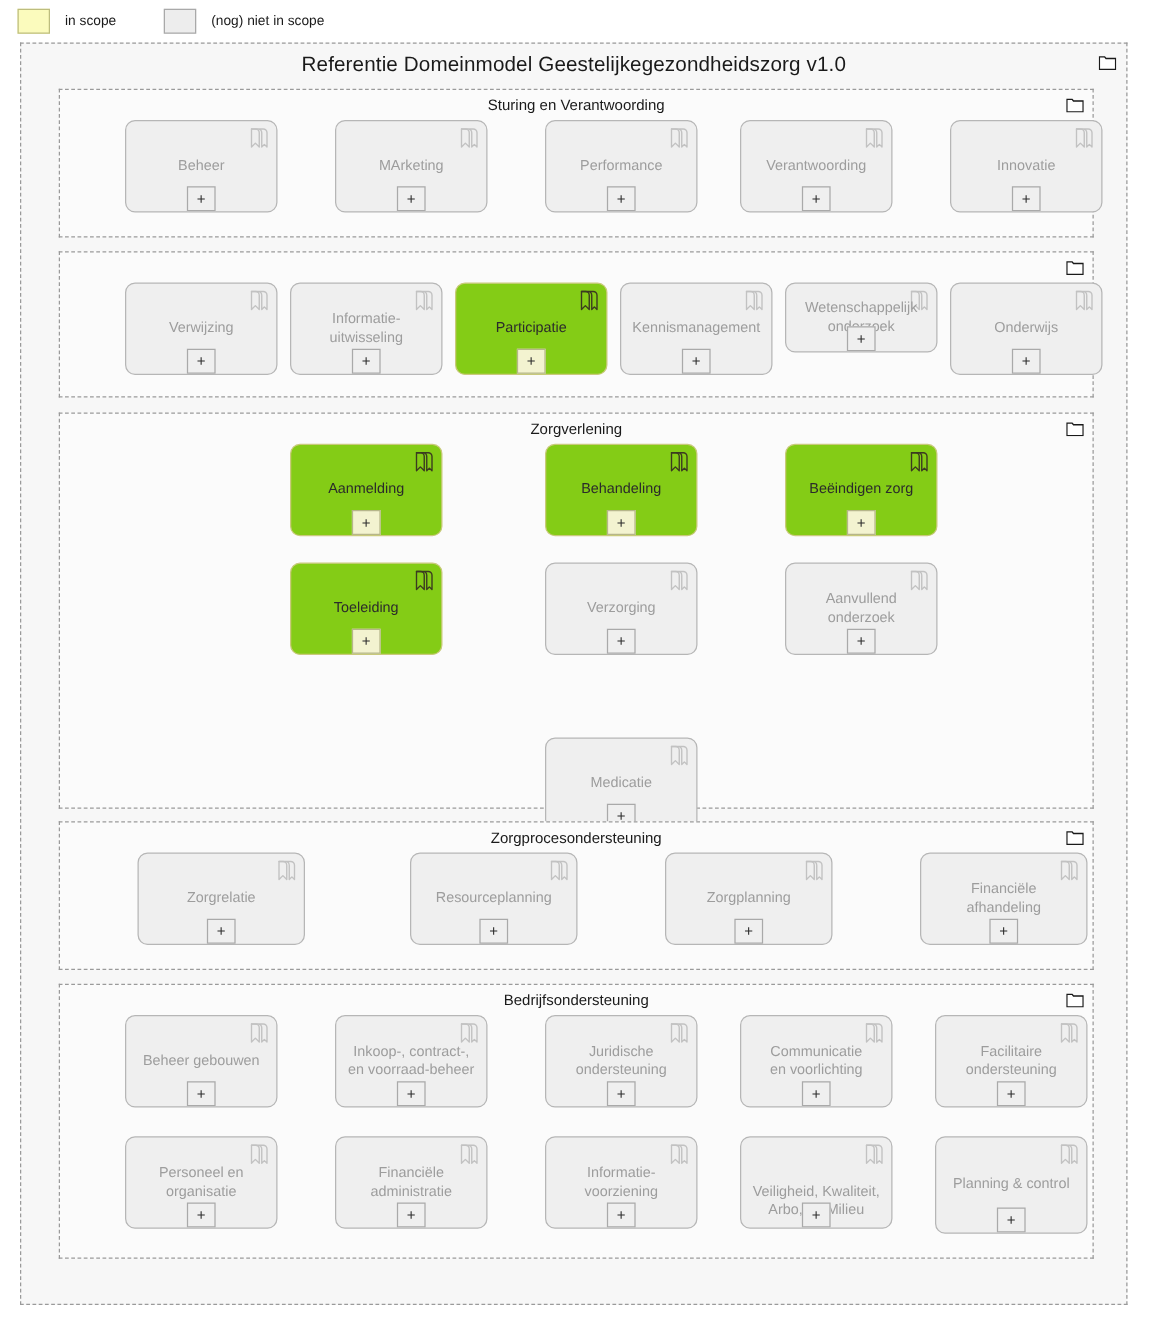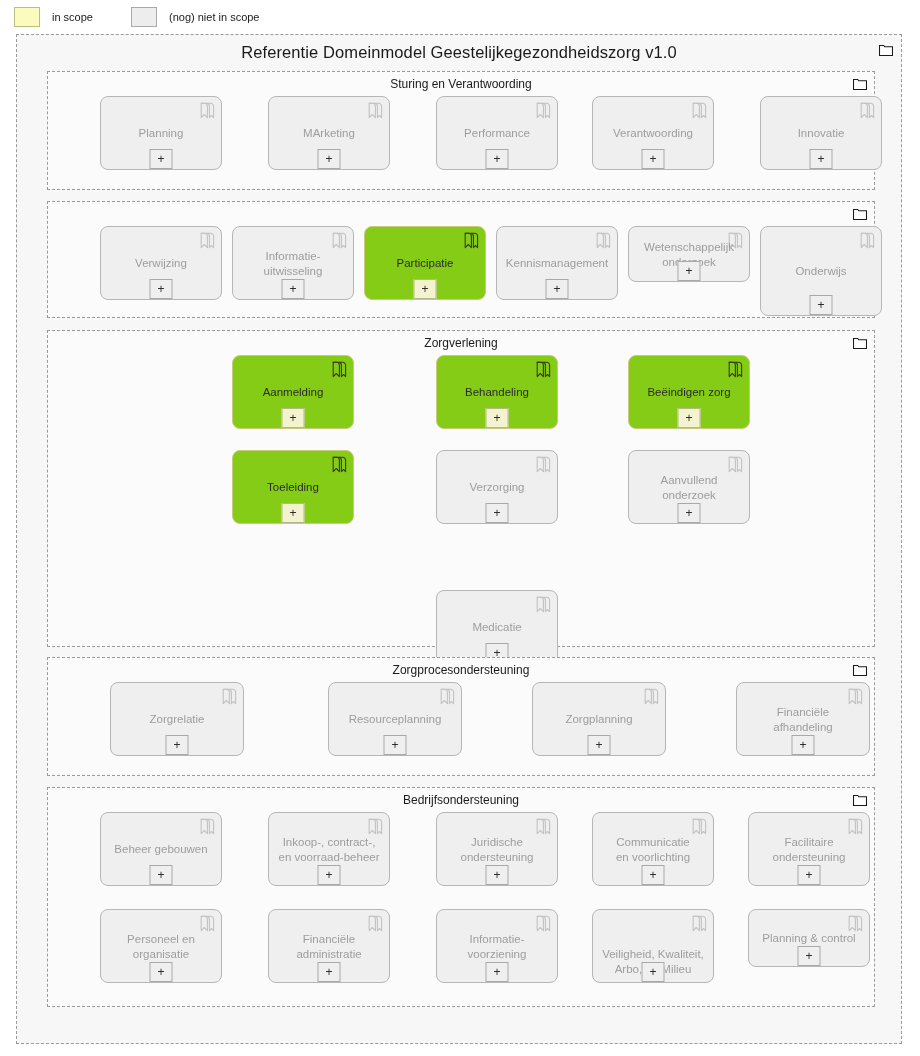--- a/index.html
+++ b/index.html
@@ -100,21 +100,21 @@
         <span class="group-folder">
           <svg class="folder-ic" viewBox="0 0 14 12">
             <path d="M0.5 1.5h4.2l1.1 1.3h7.7v8.7H0.5z" fill="#ffffff" stroke="#1a1a1a" stroke-width="1.1"></path>
           </svg>
         </span>
         <div class="node" style="left: 52px; top: 24px; width: 122px; height: 74px;">
           <span class="node-icon"><svg viewBox="0 0 15 17" width="15" height="17">
               <path d="M1.2 1.2h9.4a3 3 0 0 1 3 3v11.4l-2.1-2.1-2.1 2.1V4.2a3 3 0 0 0-3-3z" fill="none" stroke="#c2c2c2" stroke-width="1.1" stroke-linejoin="round"></path>
               <path d="M1.2 1.2v14.4l3.1-3.1 3.1 3.1V4.2a3 3 0 0 0-3-3z" fill="none" stroke="#c2c2c2" stroke-width="1.1" stroke-linejoin="round"></path>
             </svg></span>
-          <div class="node-label" style="white-space: pre-line;">Planning</div>
+          <div class="node-label" style="white-space: pre-line;">Beheer</div>
           <div class="node-plus">+</div>
         </div>
         <div class="node" style="left: 220px; top: 24px; width: 122px; height: 74px;">
           <span class="node-icon"><svg viewBox="0 0 15 17" width="15" height="17">
               <path d="M1.2 1.2h9.4a3 3 0 0 1 3 3v11.4l-2.1-2.1-2.1 2.1V4.2a3 3 0 0 0-3-3z" fill="none" stroke="#c2c2c2" stroke-width="1.1" stroke-linejoin="round"></path>
               <path d="M1.2 1.2v14.4l3.1-3.1 3.1 3.1V4.2a3 3 0 0 0-3-3z" fill="none" stroke="#c2c2c2" stroke-width="1.1" stroke-linejoin="round"></path>
             </svg></span>
           <div class="node-label" style="white-space: pre-line;">MArketing</div>
           <div class="node-plus">+</div>
         </div>
@@ -184,21 +184,21 @@
         </div>
         <div class="node" style="left: 580px; top: 24px; width: 122px; height: 56px;">
           <span class="node-icon"><svg viewBox="0 0 15 17" width="15" height="17">
               <path d="M1.2 1.2h9.4a3 3 0 0 1 3 3v11.4l-2.1-2.1-2.1 2.1V4.2a3 3 0 0 0-3-3z" fill="none" stroke="#c2c2c2" stroke-width="1.1" stroke-linejoin="round"></path>
               <path d="M1.2 1.2v14.4l3.1-3.1 3.1 3.1V4.2a3 3 0 0 0-3-3z" fill="none" stroke="#c2c2c2" stroke-width="1.1" stroke-linejoin="round"></path>
             </svg></span>
           <div class="node-label" style="white-space: pre-line;">Wetenschappelijk
 onderzoek</div>
           <div class="node-plus">+</div>
         </div>
-        <div class="node" style="left: 712px; top: 24px; width: 122px; height: 90px;">
+        <div class="node" style="left: 712px; top: 24px; width: 122px; height: 74px;">
           <span class="node-icon"><svg viewBox="0 0 15 17" width="15" height="17">
               <path d="M1.2 1.2h9.4a3 3 0 0 1 3 3v11.4l-2.1-2.1-2.1 2.1V4.2a3 3 0 0 0-3-3z" fill="none" stroke="#c2c2c2" stroke-width="1.1" stroke-linejoin="round"></path>
               <path d="M1.2 1.2v14.4l3.1-3.1 3.1 3.1V4.2a3 3 0 0 0-3-3z" fill="none" stroke="#c2c2c2" stroke-width="1.1" stroke-linejoin="round"></path>
             </svg></span>
           <div class="node-label" style="white-space: pre-line;">Onderwijs</div>
           <div class="node-plus">+</div>
         </div>
       </div>
       <div class="group" style="left: 30px; top: 295px; width: 828px; height: 317px;">
         <div class="group-title">Zorgverlening</div>
@@ -386,21 +386,21 @@
         </div>
         <div class="node" style="left: 544px; top: 121px; width: 122px; height: 74px;">
           <span class="node-icon"><svg viewBox="0 0 15 17" width="15" height="17">
               <path d="M1.2 1.2h9.4a3 3 0 0 1 3 3v11.4l-2.1-2.1-2.1 2.1V4.2a3 3 0 0 0-3-3z" fill="none" stroke="#c2c2c2" stroke-width="1.1" stroke-linejoin="round"></path>
               <path d="M1.2 1.2v14.4l3.1-3.1 3.1 3.1V4.2a3 3 0 0 0-3-3z" fill="none" stroke="#c2c2c2" stroke-width="1.1" stroke-linejoin="round"></path>
             </svg></span>
           <div class="node-label" style="white-space: pre-line; margin-top: 15px;">Veiligheid, Kwaliteit,
 Arbo, en Milieu</div>
           <div class="node-plus">+</div>
         </div>
-        <div class="node" style="left: 700px; top: 121px; width: 122px; height: 58px;">
+        <div class="node" style="left: 700px; top: 121px; width: 122px; height: 78px;">
           <span class="node-icon"><svg viewBox="0 0 15 17" width="15" height="17">
               <path d="M1.2 1.2h9.4a3 3 0 0 1 3 3v11.4l-2.1-2.1-2.1 2.1V4.2a3 3 0 0 0-3-3z" fill="none" stroke="#c2c2c2" stroke-width="1.1" stroke-linejoin="round"></path>
               <path d="M1.2 1.2v14.4l3.1-3.1 3.1 3.1V4.2a3 3 0 0 0-3-3z" fill="none" stroke="#c2c2c2" stroke-width="1.1" stroke-linejoin="round"></path>
             </svg></span>
           <div class="node-label" style="white-space: pre-line;">Planning &amp; control</div>
           <div class="node-plus">+</div>
         </div>
       </div>
     </div>
 </div>

